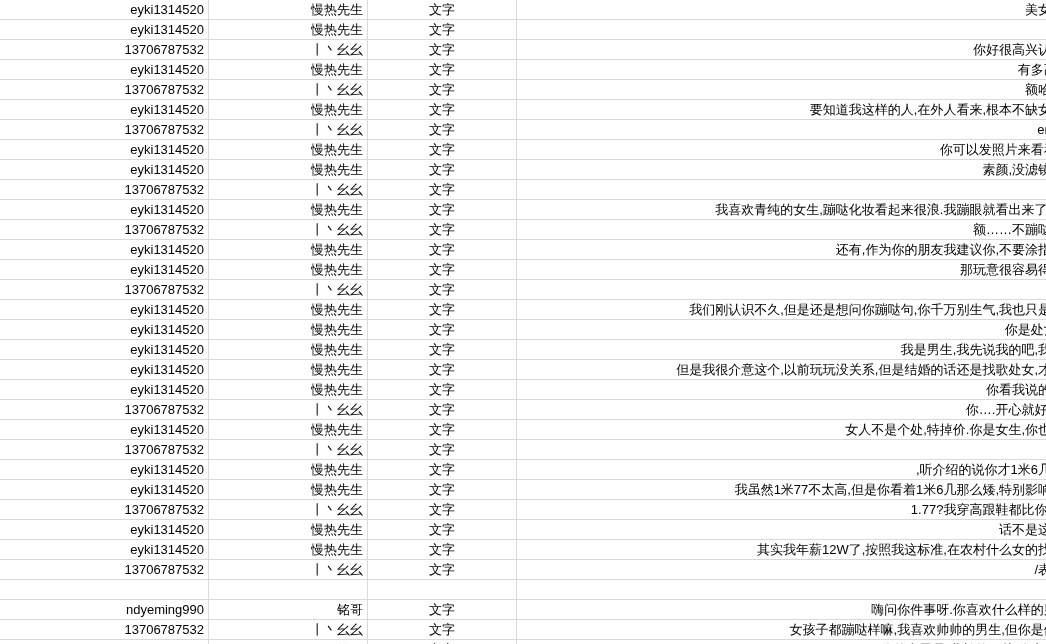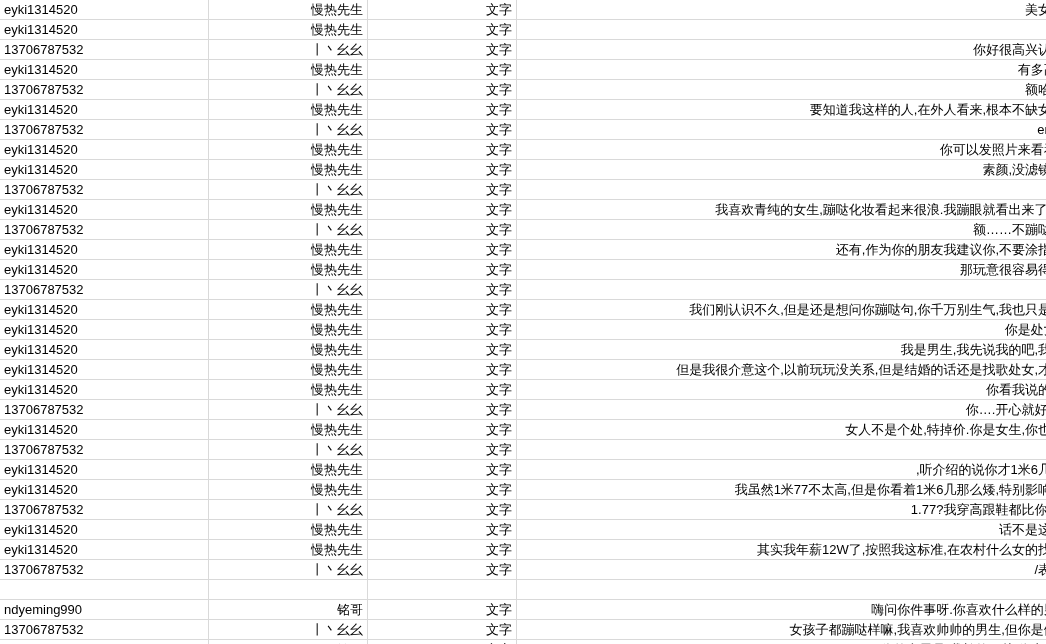--- a/index.html
+++ b/index.html
@@ -24,23 +24,23 @@
     height: 19px;
     line-height: 19px;
     padding: 0 4px;
     border-bottom: 1px solid #d9d9d9;
     border-right: 1px solid #d9d9d9;
     white-space: nowrap;
     overflow: hidden;
     font-size: 13px;
     vertical-align: middle;
   }
-  .col-a { width: 200px; text-align: left; margin-top: 28px; }
+  .col-a { width: 200px; text-align: right; margin-top: 28px; }
   .col-b { width: 150px; text-align: right; }
-  .col-c { width: 140px; text-align: right; padding-left: 10px; }
+  .col-c { width: 140px; text-align: center; padding-left: 10px; }
   .col-d { width: 556px; text-align: right; padding-right: 10px; }
   tr.blank td {
     border-bottom: 1px solid #d9d9d9;
   }
   tr.first td { border-top: none; }
 </style>
 </head>
 <body>
 
 <table class="sheet">

